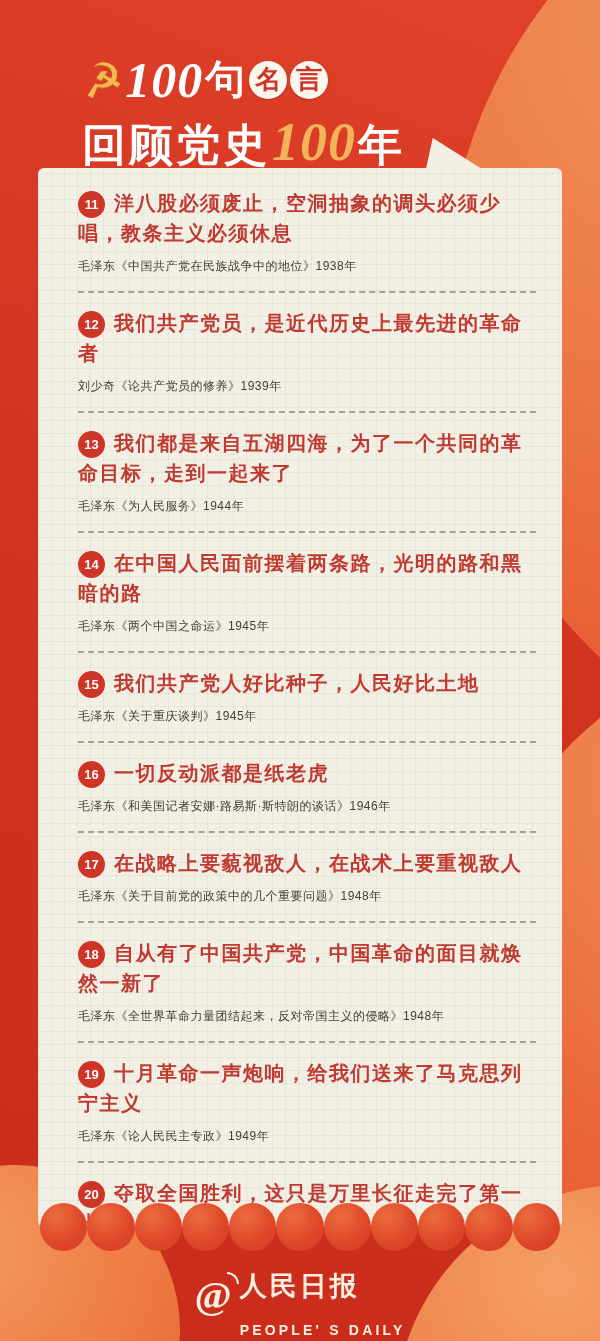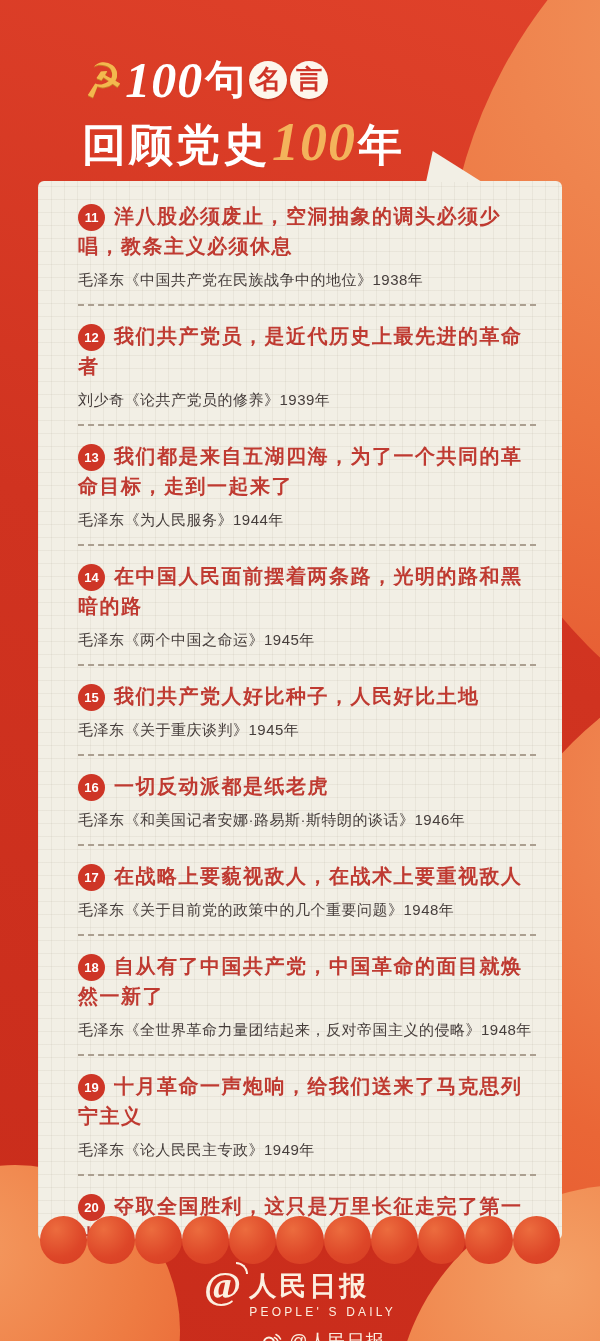--- a/index.html
+++ b/index.html
@@ -52,42 +52,42 @@
   .h-row2 { margin-top:4px; display:flex; align-items:baseline; }
   .h-huigu { font-size:44px; font-weight:700; letter-spacing:3px; font-family:"Liberation Serif","DejaVu Serif",serif; }
   .h-num2 {
     font-family:"Liberation Serif","DejaVu Serif",serif; font-style:italic; font-weight:700;
     font-size:54px; color:#f3b35b; letter-spacing:1px; margin:0 2px;
   }
   .h-nian { font-size:44px; font-weight:700; font-family:"Liberation Serif","DejaVu Serif",serif; }
 
   
   .card {
-    position:absolute; left:38px; top:181px; width:524px; height:1059px;
+    position:absolute; left:38px; top:168px; width:524px; height:1059px;
     background:#f2efe5; border-radius:6px; z-index:2;
     background-image:
       repeating-linear-gradient(0deg, rgba(150,140,120,.10) 0 1px, transparent 1px 13px),
       repeating-linear-gradient(90deg, rgba(150,140,120,.10) 0 1px, transparent 1px 13px);
   }
   .card-tail {
     position:absolute; left:388px; top:-30px; width:56px; height:31px;
     background:#f2efe5; clip-path:polygon(12% 0, 0 100%, 100% 100%);
   }
   .card-body { position:absolute; inset:0; padding:20px 26px 0 40px; overflow:hidden; }
 
   .quote-item { position:relative; }
   .q-line { color:#bf3a31; font-weight:700; font-size:20px; line-height:30px; letter-spacing:1.5px; }
   .q-badge {
     display:inline-block; width:27px; height:27px; border-radius:50%;
     background:#ce3526; color:#fff; font-size:13px; font-weight:700;
     line-height:27px; text-align:center; letter-spacing:0;
     vertical-align:1px; margin-right:9px;
     font-family:"Liberation Sans",sans-serif;
   }
-  .q-src { color:#453d3b; font-size:15px; line-height:23px; letter-spacing:.5px; margin-top:7px; }
+  .q-src { color:#453d3b; font-size:12px; line-height:23px; letter-spacing:.5px; margin-top:7px; }
   .q-sep { border:none; border-top:2px dashed #ab9f90; margin:13px 0 15px 0; }
   .quote-item:last-child .q-sep { display:none; }
 
   
   .scallops {
     position:absolute; left:2px; right:2px; bottom:-26px; height:50px;
     display:flex; justify-content:space-between; z-index:3;
   }
   .scallop {
     width:48px; height:48px; border-radius:50%;
@@ -97,21 +97,21 @@
   
   .footer { position:absolute; left:0; right:0; top:1254px; z-index:4; text-align:center; color:#fcefe0; }
   .pd-logo { display:inline-flex; align-items:center; gap:8px; }
   .logo-at { position:relative; font-size:40px; font-weight:700; line-height:1; font-family:"Liberation Serif","DejaVu Serif",serif; }
   .logo-waves {
     position:absolute; right:-7px; top:-4px; width:12px; height:12px;
     border:2px solid #fcefe0; border-left:none; border-bottom:none; border-radius:0 12px 0 0;
   }
   .logo-text { display:flex; flex-direction:column; align-items:flex-start; }
   .logo-cn { font-size:27px; font-weight:700; letter-spacing:3px; line-height:1.1;margin-top:18px; }
-  .logo-en { font-size:12px; letter-spacing:3.2px; margin-top:3px; font-weight:400; }
+  .logo-en { font-size:14px; letter-spacing:3.2px; margin-top:20px; font-weight:700; }
   .weibo-row { margin-top:10px; display:flex; align-items:center; justify-content:center; gap:7px;padding-left:47px; }
   .weibo-handle { font-size:18px; letter-spacing:1px; font-weight:400; }
 </style>
 </head>
 <body>
 
 <div class="poster">
 
   <div class="blob blob-right"></div>
   <div class="blob blob-right2"></div>

